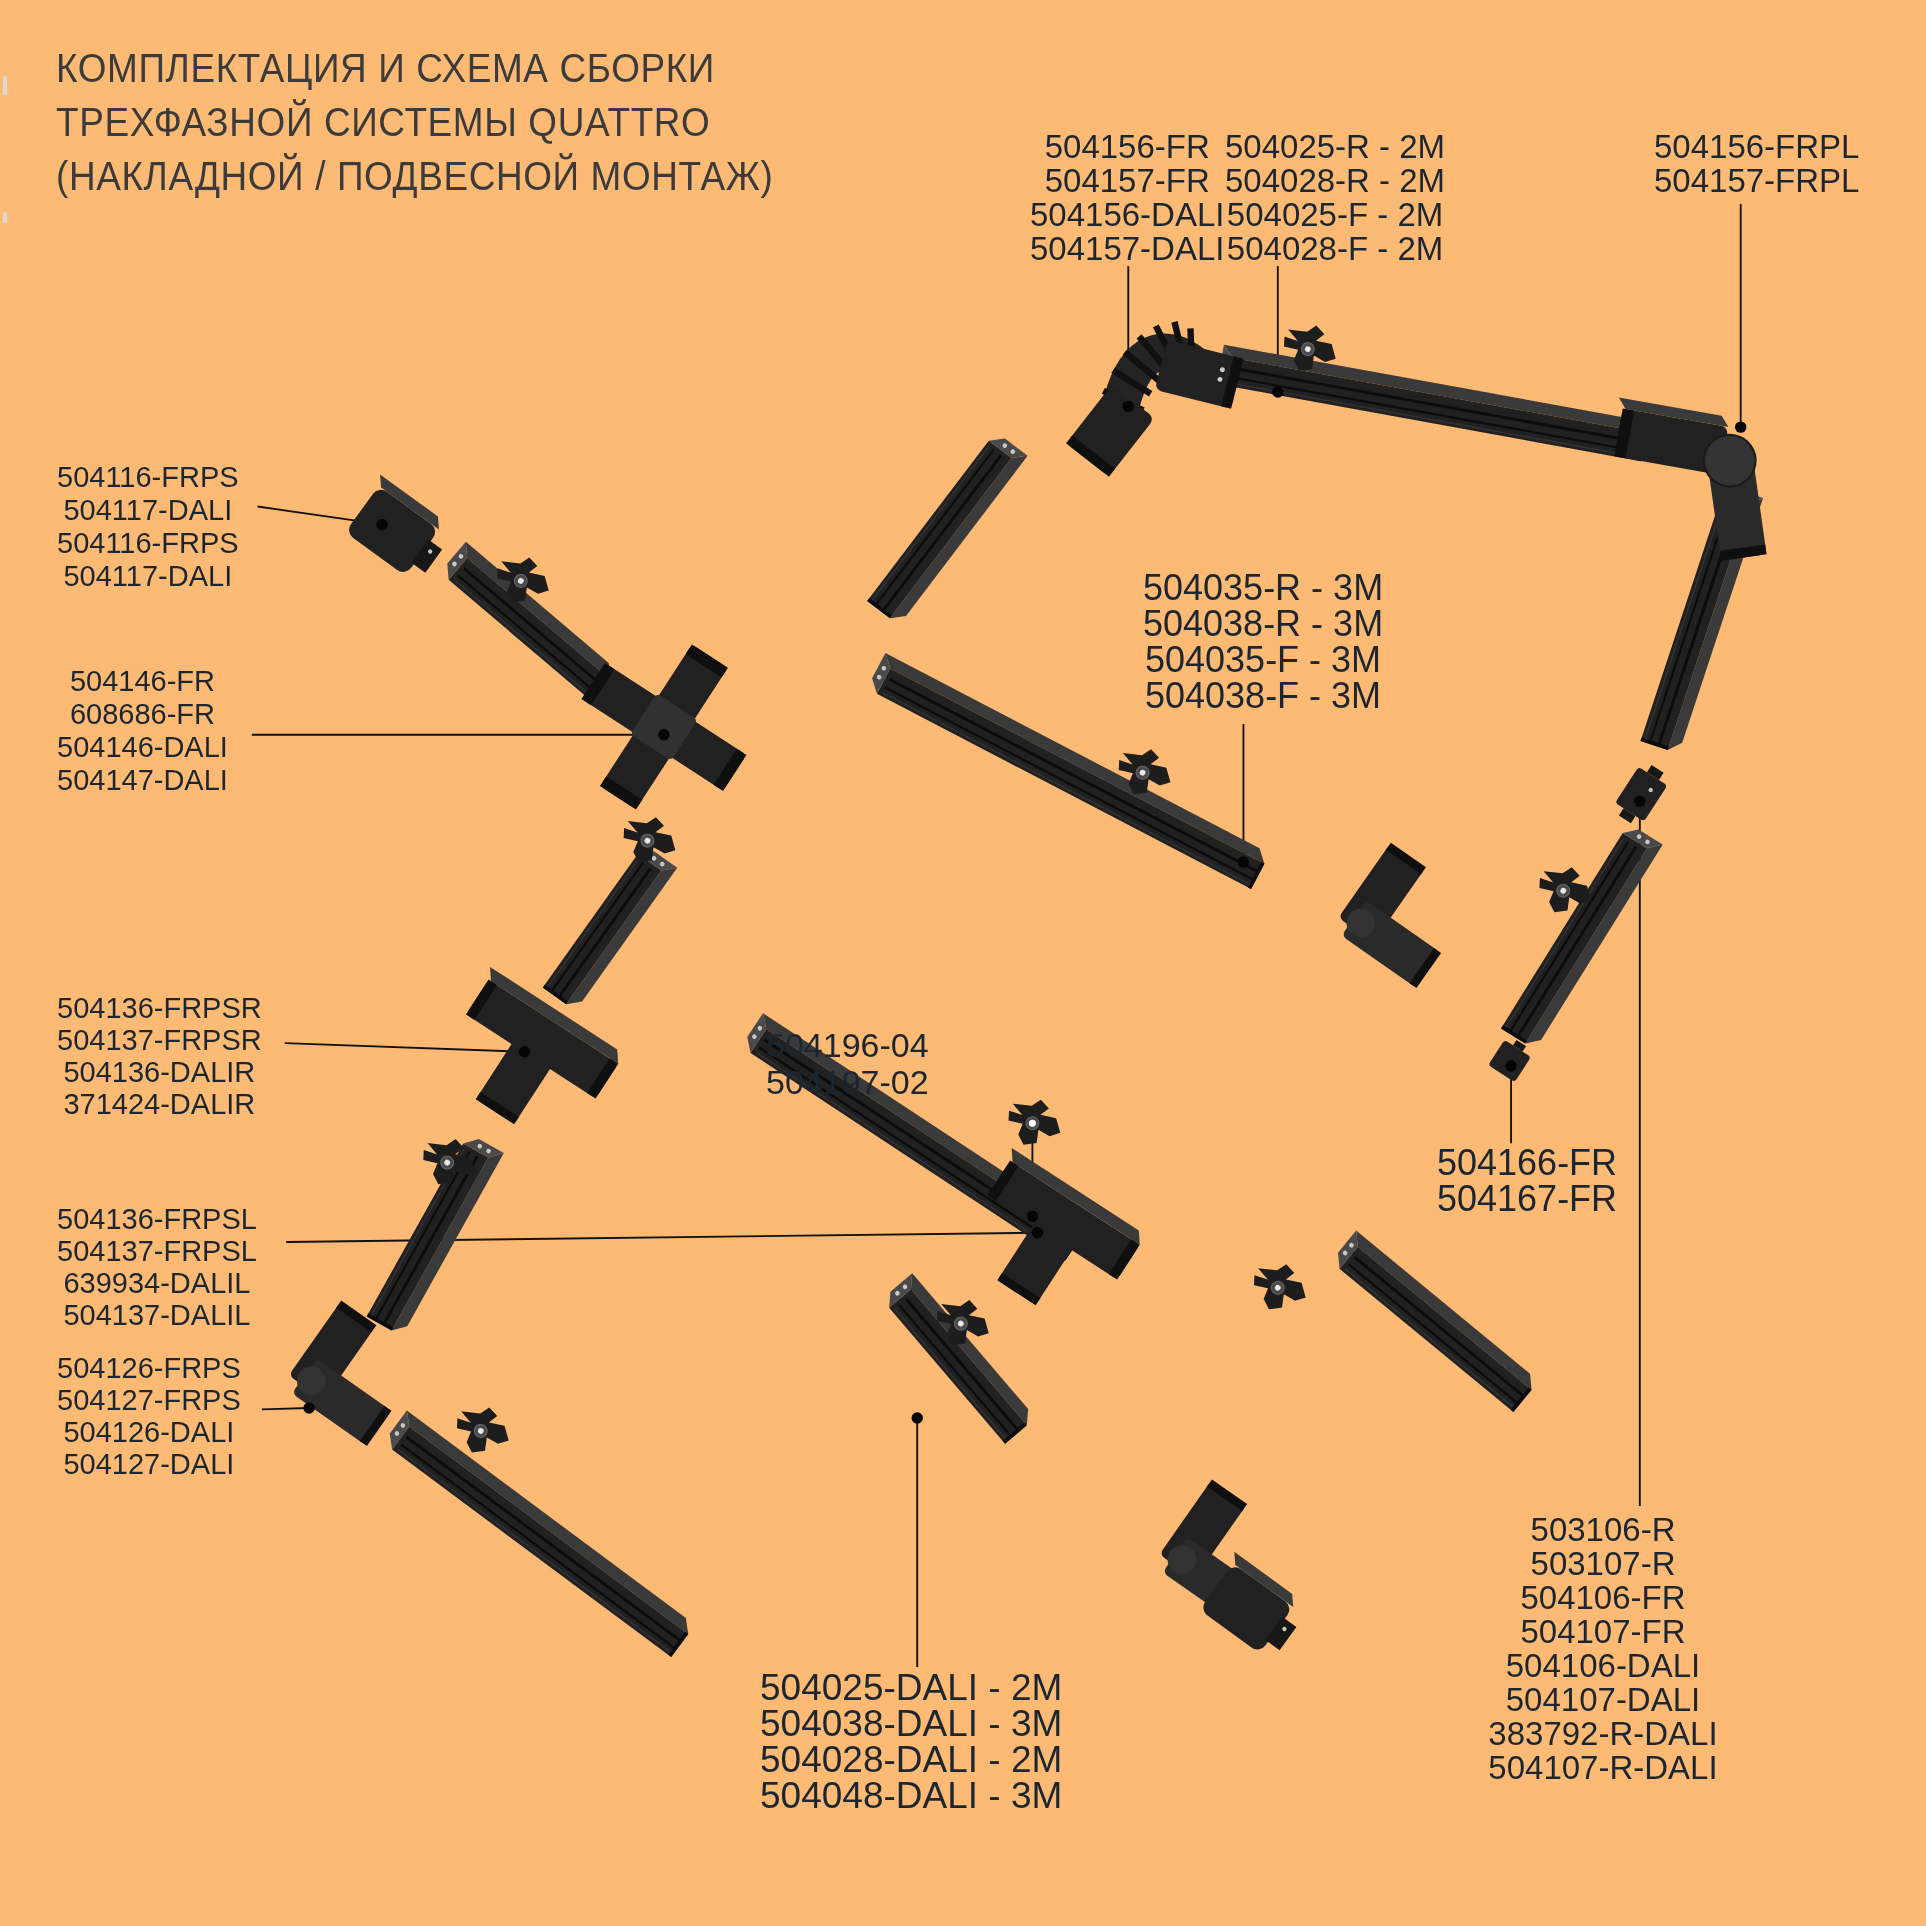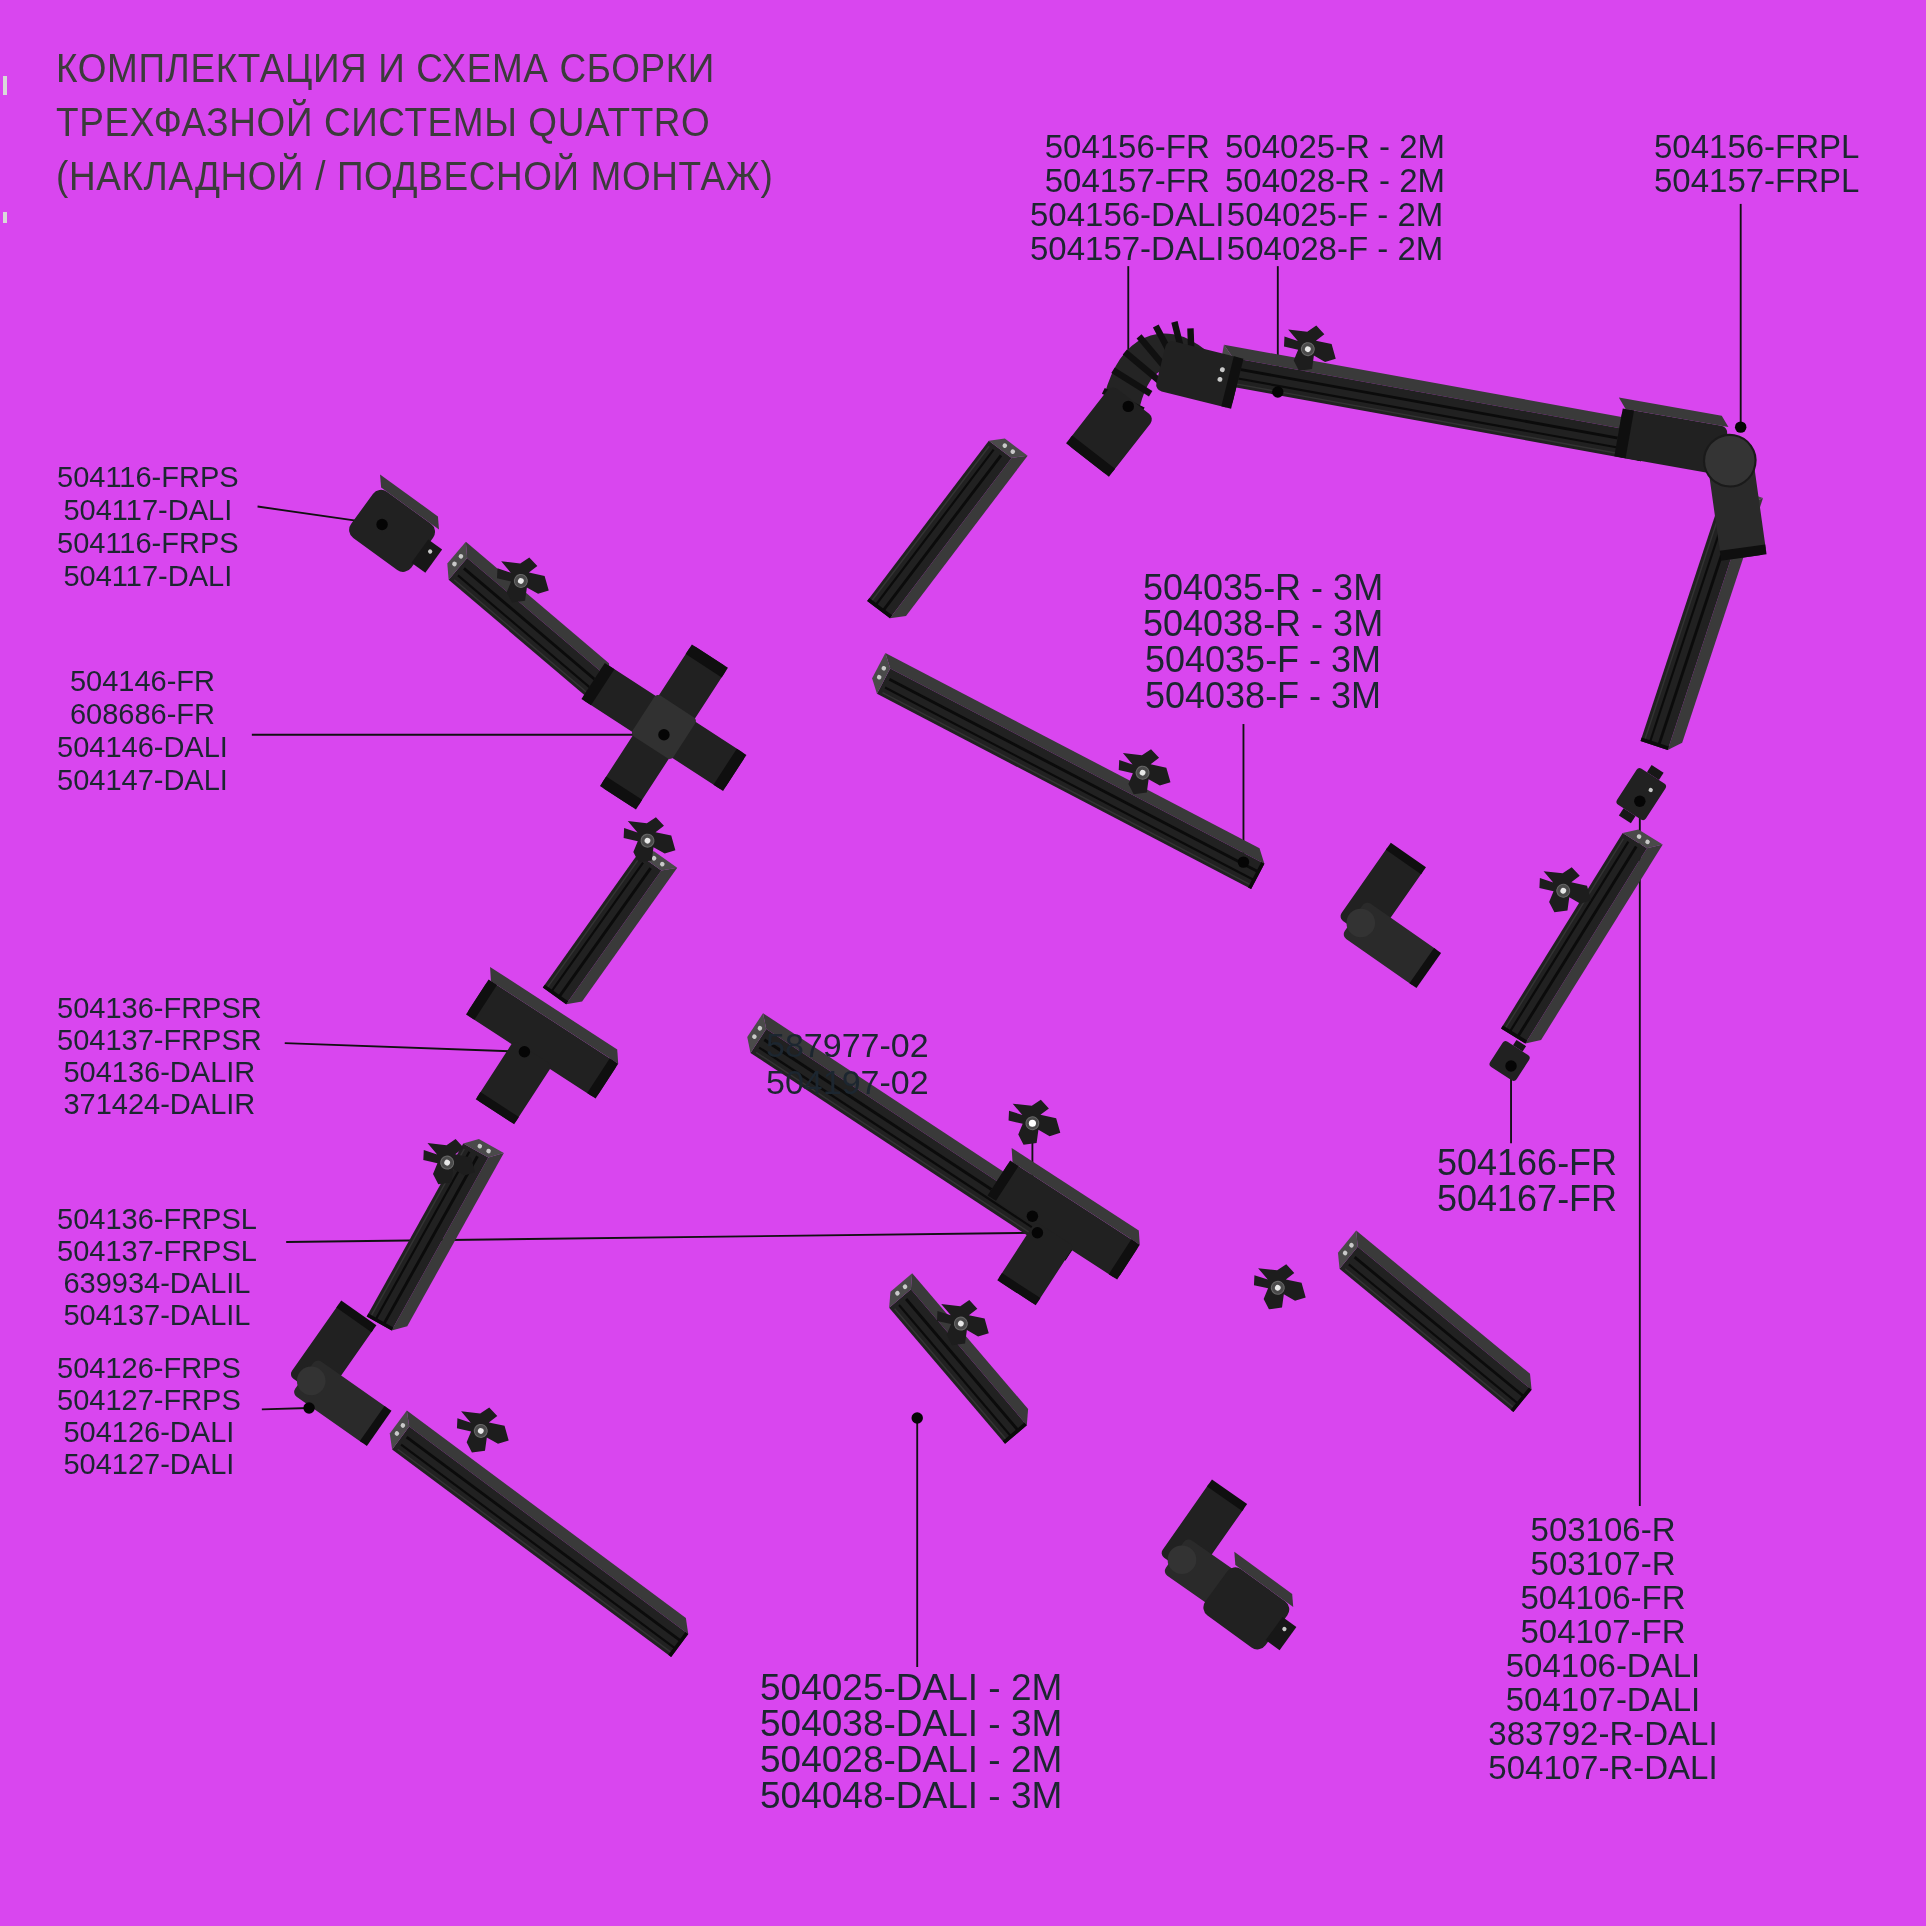--- a/index.html
+++ b/index.html
@@ -1,16 +1,16 @@
 <!DOCTYPE html>
 <html style="font-size:11.4px"><head>
 <meta charset="utf-8">
 <style>
   html,body{margin:0;padding:0;background:#ffffff;}
-  .page{position:relative;width:1926px;height:1926px;background:#d946ef;overflow:hidden;
+  .page{position:relative;width:1926px;height:1926px;background:#fdba74;overflow:hidden;
         font-family:"Liberation Sans", sans-serif;}
   .title{position:absolute;left:56px;top:41px;color:#3b3b3b;font-size:41px;line-height:54px;
          font-weight:300;transform:scaleX(.9);transform-origin:left top;letter-spacing:0.7px;white-space:nowrap;}
   svg{position:absolute;left:0;top:0;}
   .lgroup{position:absolute;color:#1c2630;font-weight:400;white-space:nowrap;text-align:center;}
   .lgroup div{white-space:nowrap;}
   .edgemark{position:absolute;background:#d9d9d9;}
 </style>
 </head>
 <body>
@@ -408,21 +408,21 @@
         <div>504126-DALI</div>
         <div>504127-DALI</div>
       </div>
       <div class="lgroup" style="top: 570px; font-size: 36px; line-height: 36px; left: 1143px;">
         <div>504035-R - 3M</div>
         <div>504038-R - 3M</div>
         <div>504035-F - 3M</div>
         <div>504038-F - 3M</div>
       </div>
       <div class="lgroup" style="top: 1027px; font-size: 34px; line-height: 37px; left: 766px;">
-        <div>587977-02</div>
+        <div>504196-04</div>
         <div>504197-02</div>
       </div>
       <div class="lgroup" style="top: 1145px; font-size: 36px; line-height: 36px; left: 1437px;">
         <div>504166-FR</div>
         <div>504167-FR</div>
       </div>
       <div class="lgroup" style="top: 1513px; font-size: 33px; line-height: 34px; left: 1603px; transform: translateX(-50%); text-align: center;">
         <div>503106-R</div>
         <div>503107-R</div>
         <div>504106-FR</div>

